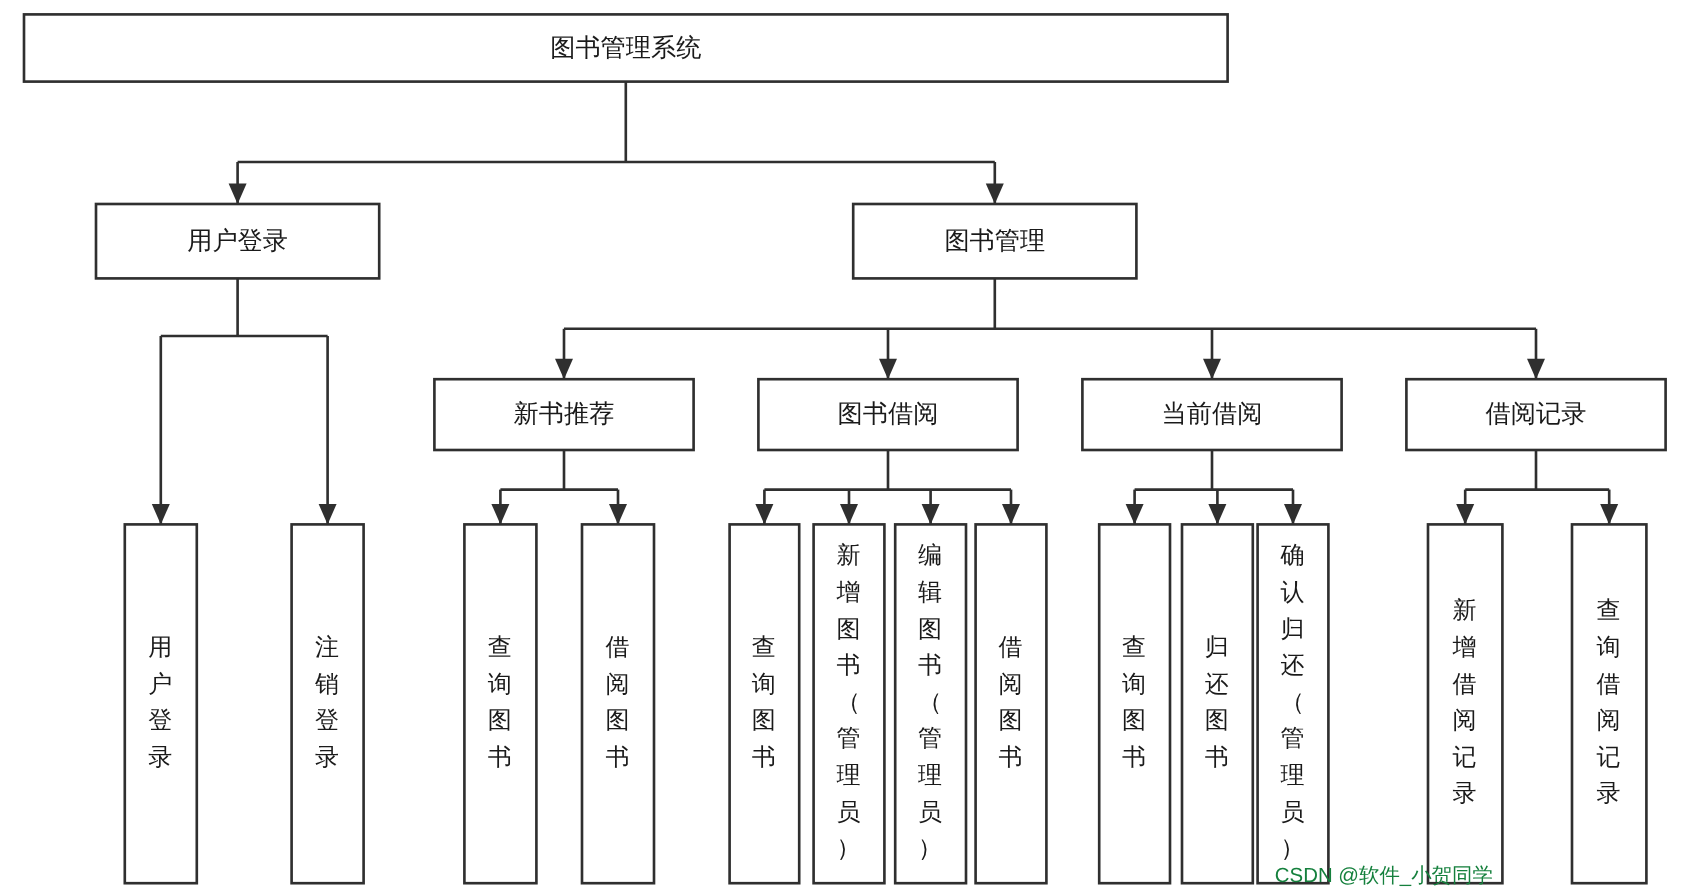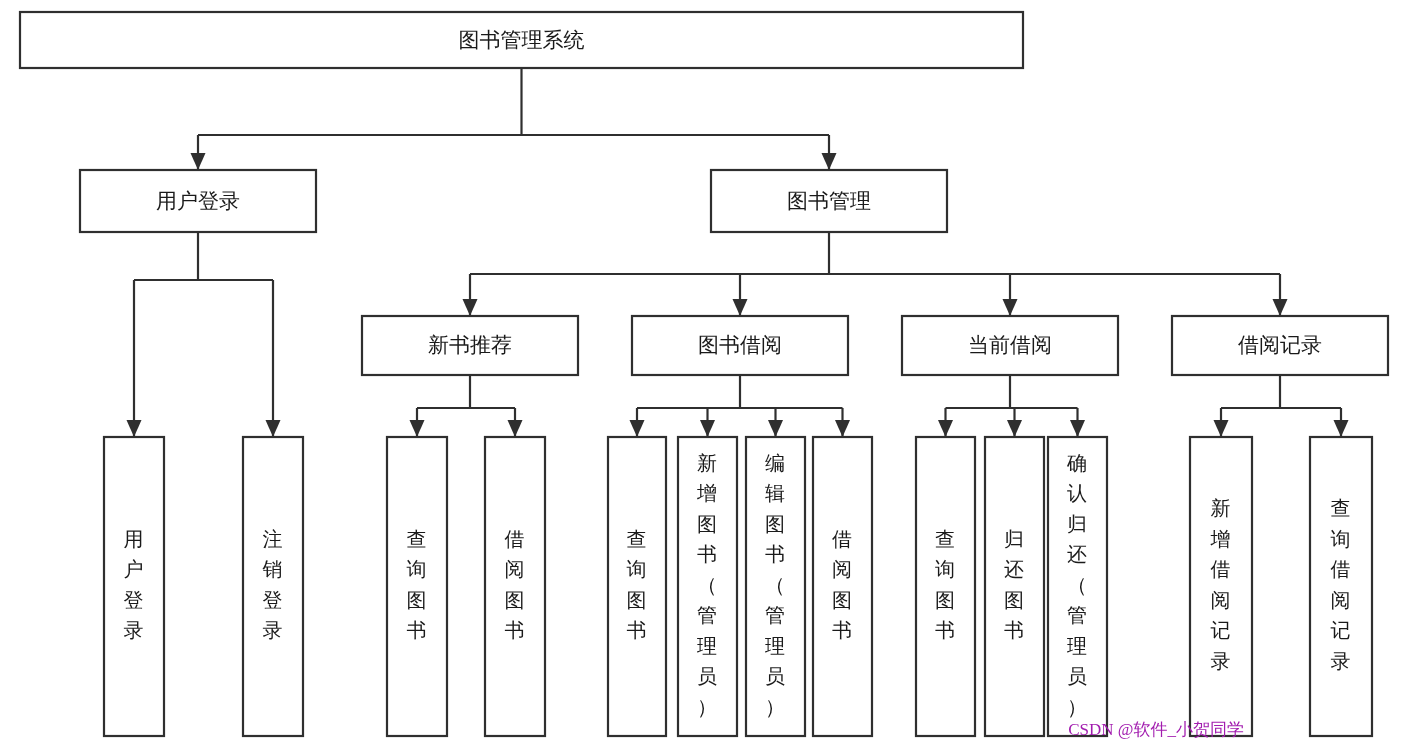--- a/index.html
+++ b/index.html
@@ -52,23 +52,23 @@
     stroke-linejoin: miter;
   }
   .arrow-head {
     fill: #2f2f2f;
     stroke: none;
   }
   .watermark {
     position: absolute;
     right: 8px;
     bottom: 6px;
-    font-family: Liberation Serif, serif;
+    font-family: Liberation Sans, sans-serif;
     font-size: 17px;
-    color: #a21caf;
+    color: #15803d;
     white-space: nowrap;
     pointer-events: none;
   }
 </style>
 </head>
 <body>
 
 <div id="diagram-root">
   <svg class="diagram" viewBox="0 0 1405 747" xmlns="http://www.w3.org/2000/svg">
     <g id="edges-layer">

